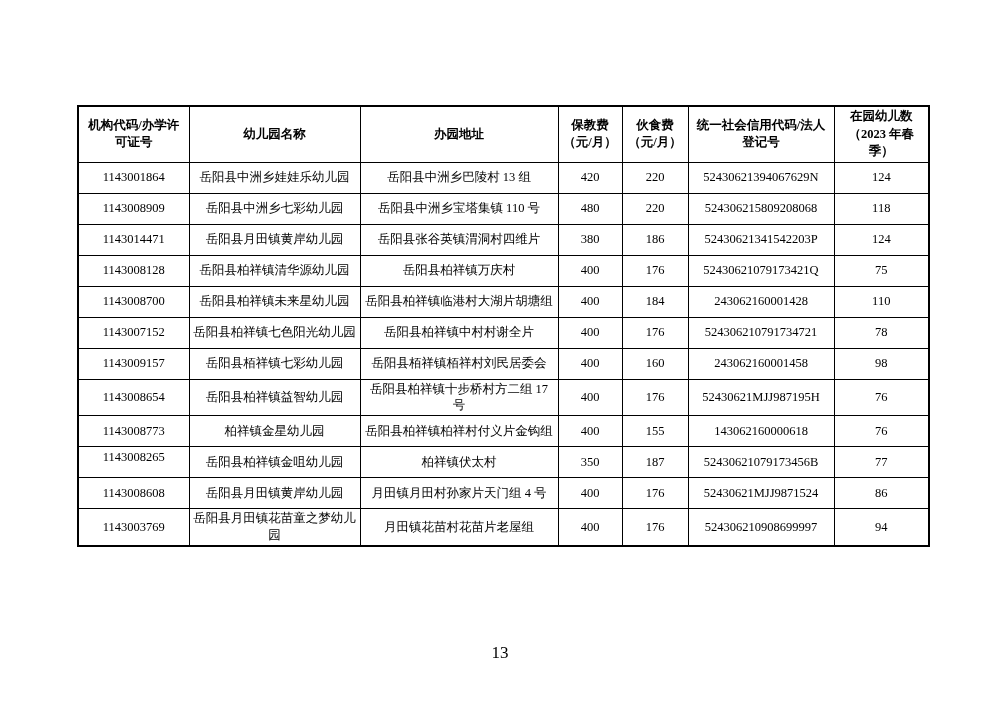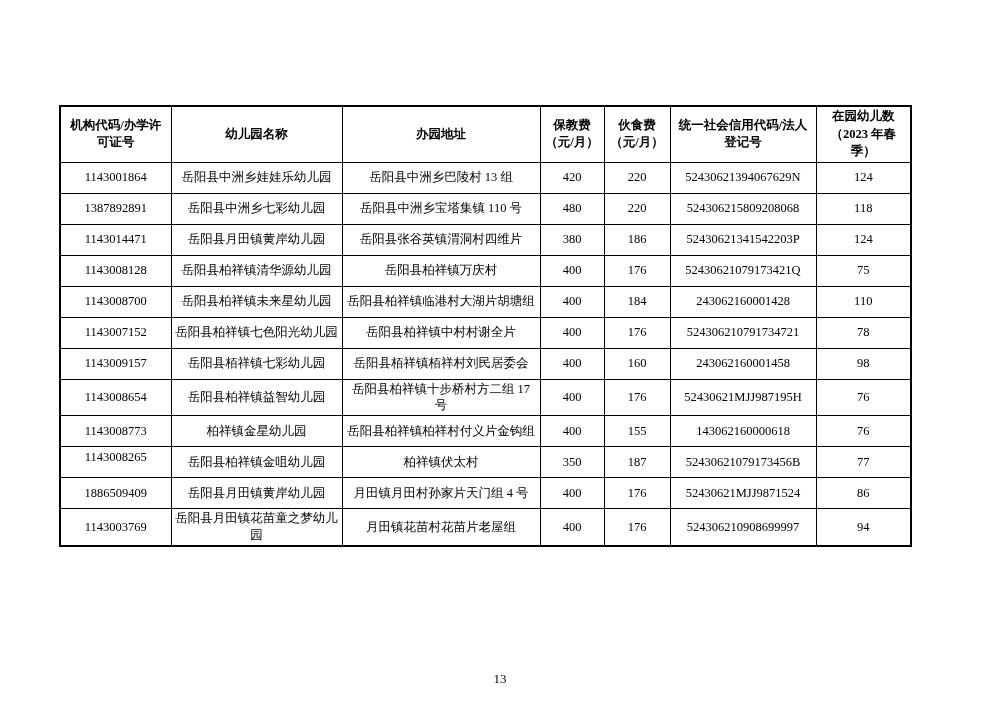--- a/index.html
+++ b/index.html
@@ -12,21 +12,21 @@
   }
   .page {
     position: relative;
     width: 1000px;
     height: 707px;
     background: #ffffff;
     overflow: hidden;
   }
   table.fee-table {
     position: absolute;
-    left: 59px;
+    left: 77px;
     top: 105px;
     width: 851px;
     border-collapse: collapse;
     table-layout: fixed;
     border: 2px solid #000000;
     font-size: 12.5px;
     font-family: Liberation Serif, serif;
   }
   table.fee-table th,
   table.fee-table td {
@@ -48,22 +48,21 @@
   table.fee-table tbody tr:nth-child(10) td:first-child {
     vertical-align: top;
     padding-top: 2px;
   }
   .page-number {
     position: absolute;
     top: 643px;
     left: 0;
     width: 100%;
     text-align: center;
-    font-size: 13px;
-    margin-top: 28px;
+    font-size: 17px;
   }
 </style>
 </head>
 <body>
 
 <div class="page">
 
   <table class="fee-table">
     <colgroup>
       <col style="width:111px">
@@ -94,21 +93,21 @@
         <tr>
           <td>1143001864</td>
           <td>岳阳县中洲乡娃娃乐幼儿园</td>
           <td>岳阳县中洲乡巴陵村 13 组</td>
           <td>420</td>
           <td>220</td>
           <td>52430621394067629N</td>
           <td>124</td>
         </tr>
         <tr>
-          <td>1387892891</td>
+          <td>1143008909</td>
           <td>岳阳县中洲乡七彩幼儿园</td>
           <td>岳阳县中洲乡宝塔集镇 110 号</td>
           <td>480</td>
           <td>220</td>
           <td>524306215809208068</td>
           <td>118</td>
         </tr>
         <tr>
           <td>1143014471</td>
           <td>岳阳县月田镇黄岸幼儿园</td>
@@ -175,21 +174,21 @@
         <tr>
           <td>1143008265</td>
           <td>岳阳县柏祥镇金咀幼儿园</td>
           <td>柏祥镇伏太村</td>
           <td>350</td>
           <td>187</td>
           <td>52430621079173456B</td>
           <td>77</td>
         </tr>
         <tr>
-          <td>1886509409</td>
+          <td>1143008608</td>
           <td>岳阳县月田镇黄岸幼儿园</td>
           <td>月田镇月田村孙家片天门组 4 号</td>
           <td>400</td>
           <td>176</td>
           <td>52430621MJJ9871524</td>
           <td>86</td>
         </tr>
         <tr>
           <td>1143003769</td>
           <td>岳阳县月田镇花苗童之梦幼儿园</td>

